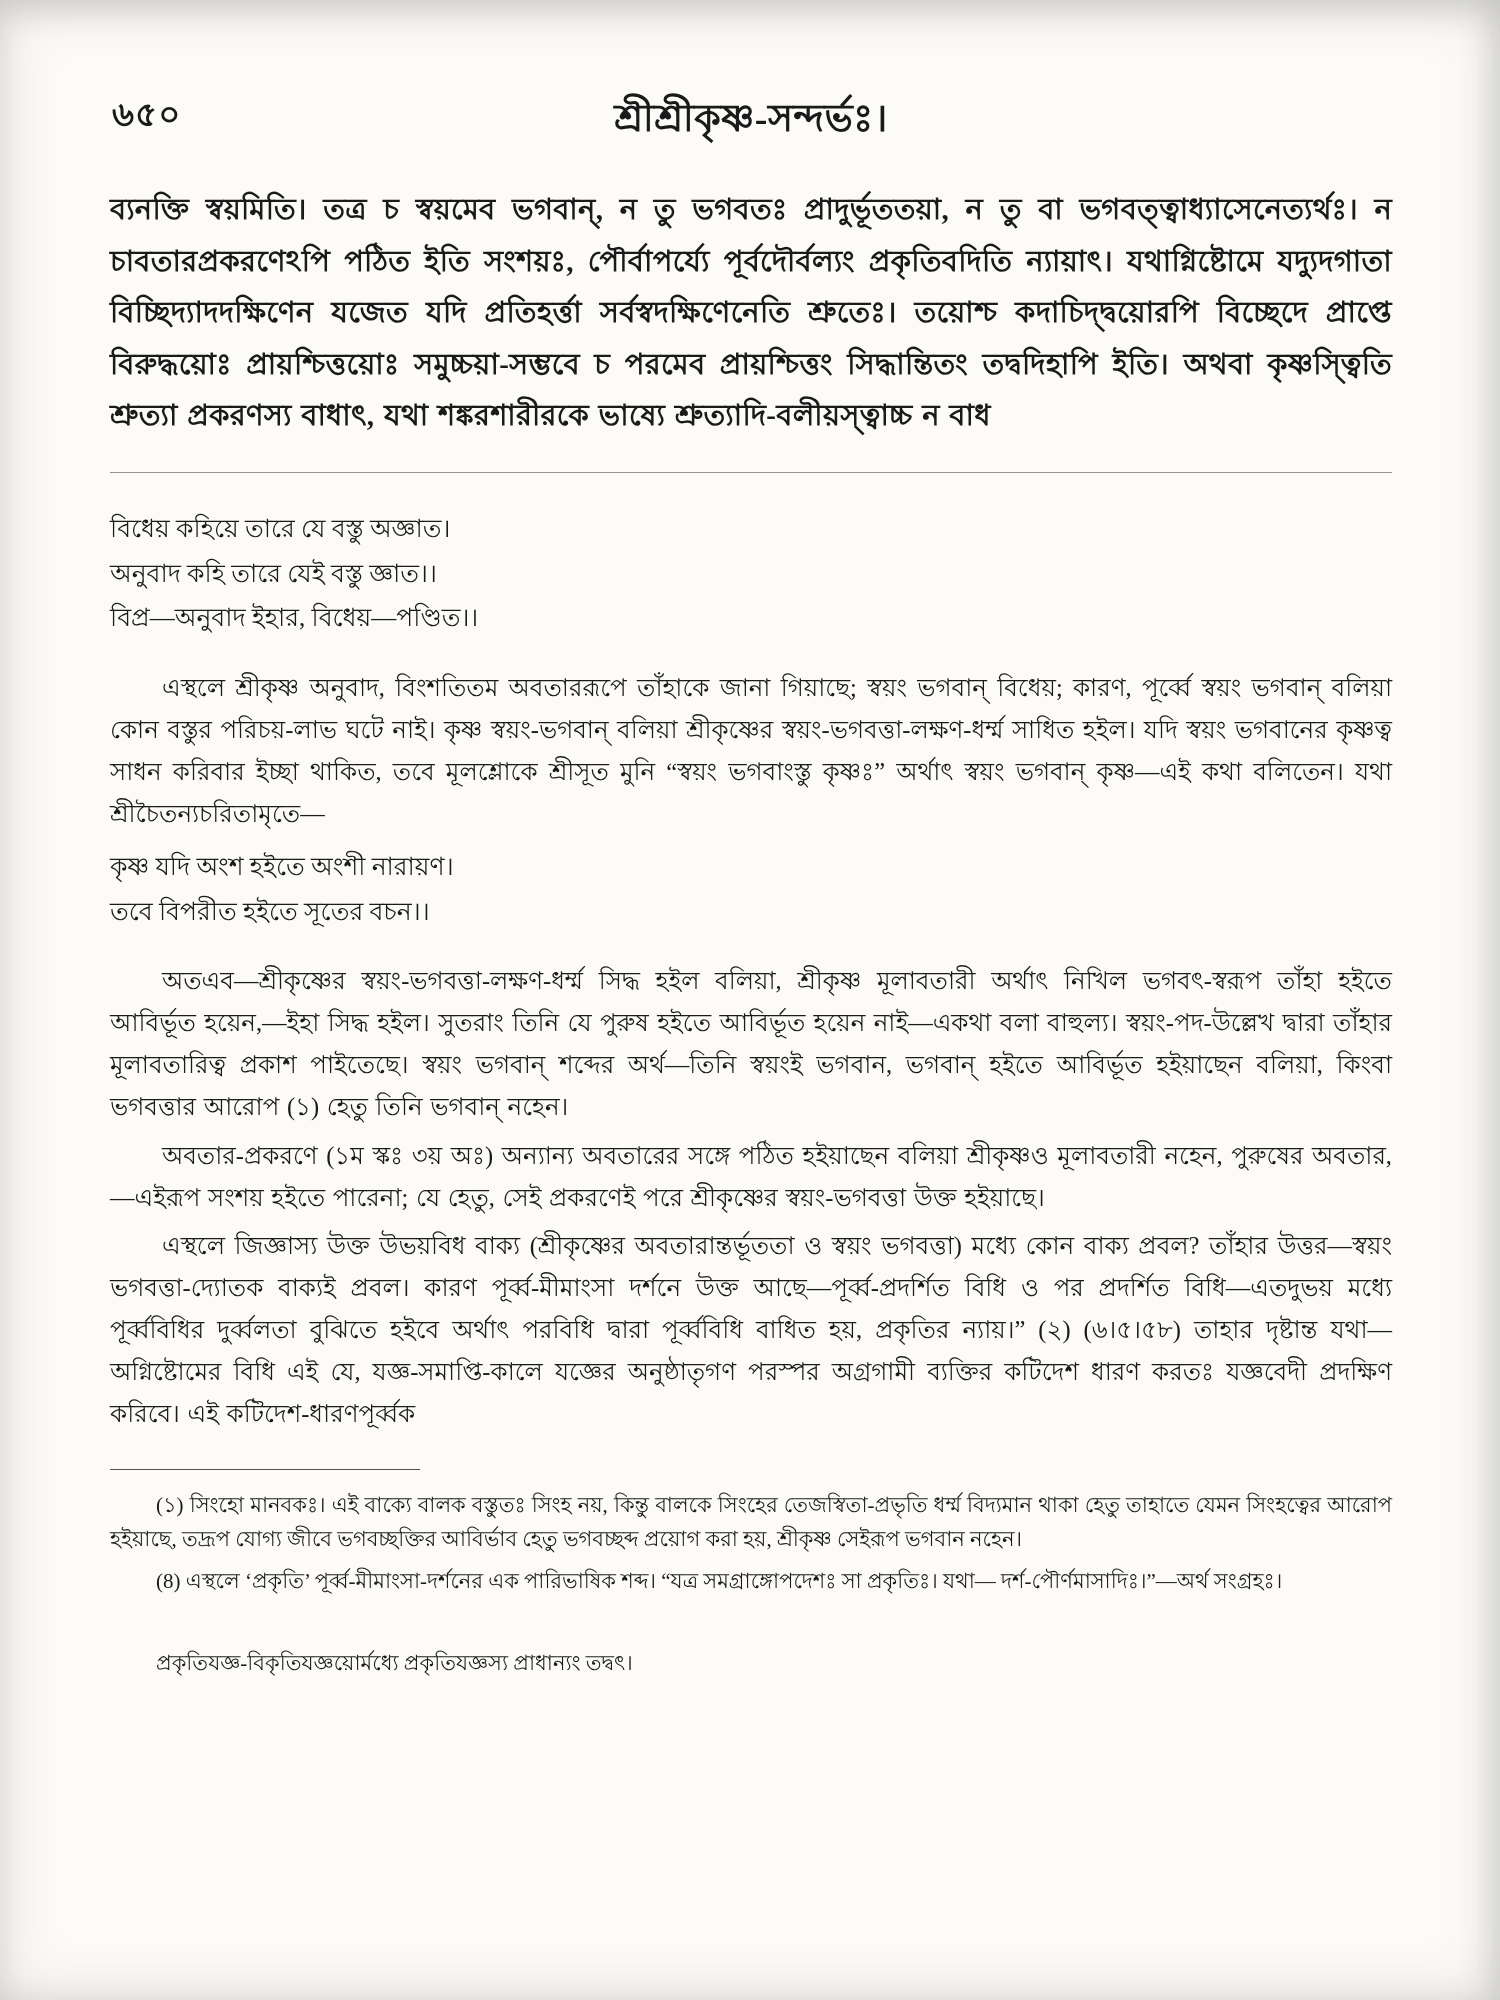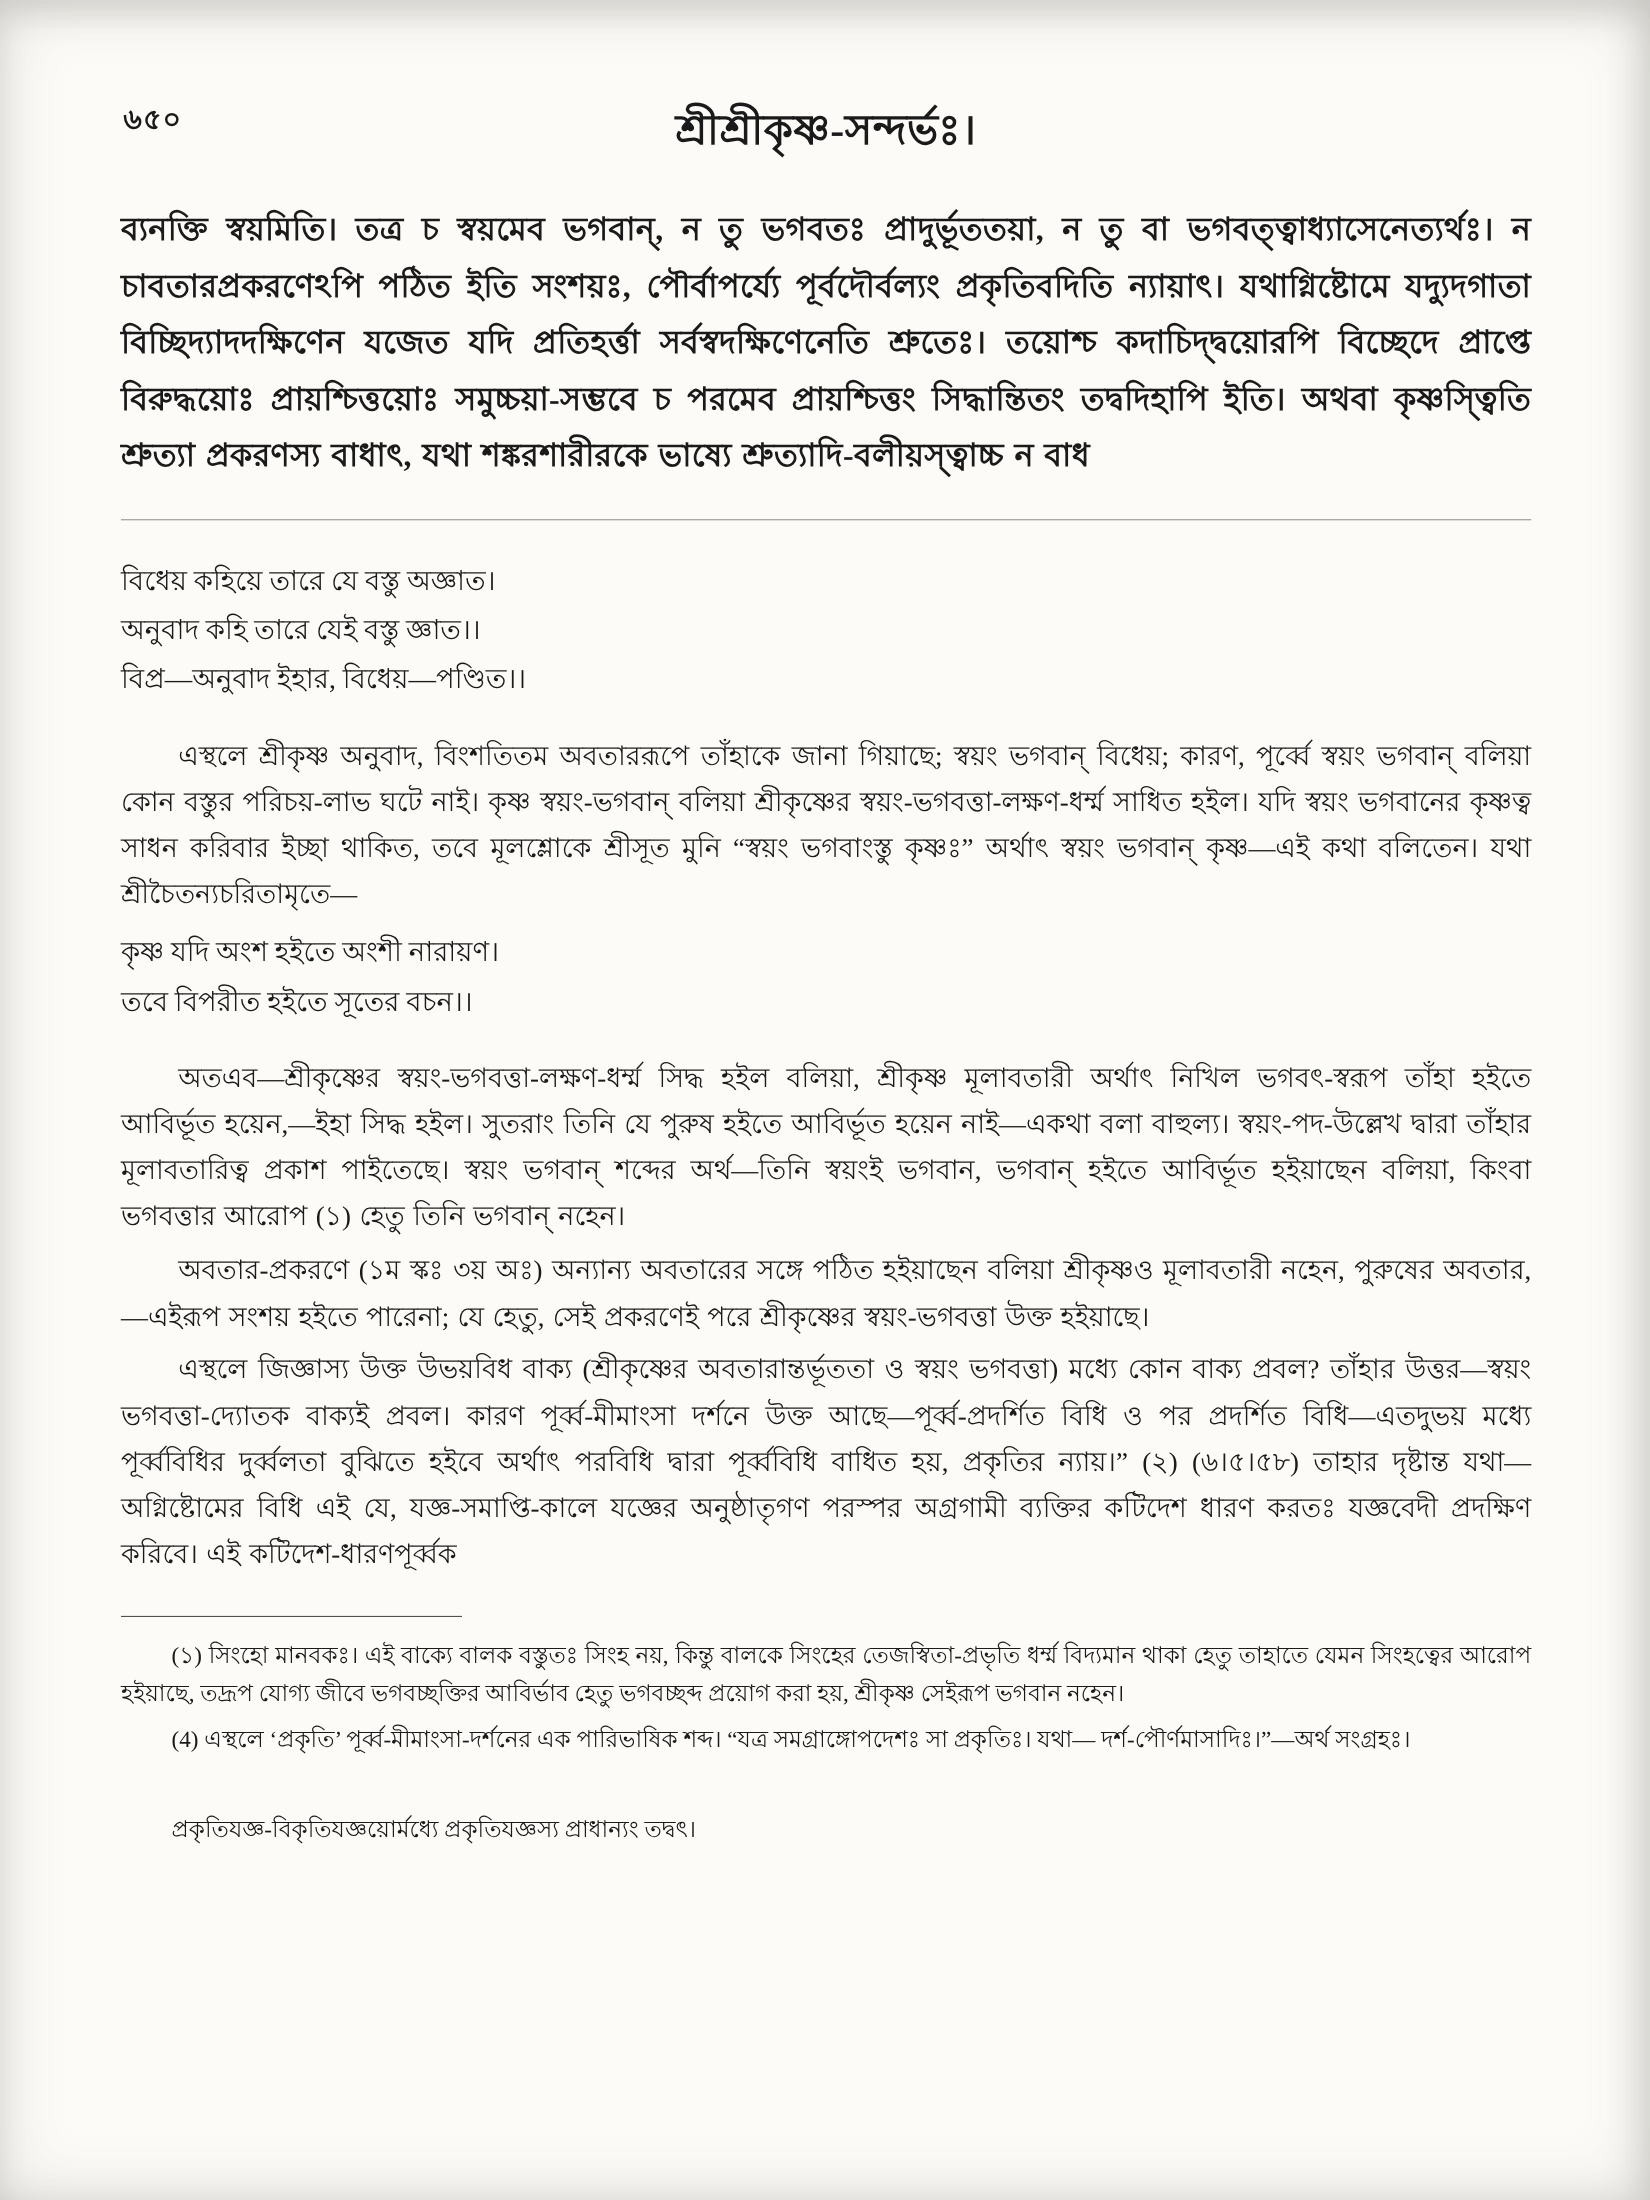--- a/index.html
+++ b/index.html
@@ -23,21 +23,21 @@
   }
   .header {
     position: relative;
     height: 52px;
     margin-bottom: 44px;
   }
   .page-number {
     position: absolute;
     left: 2px;
     top: 0;
-    font-size: 26px;
+    font-size: 34px;
     font-weight: bold;
     letter-spacing: 1px;
   }
   .book-title {
     text-align: center;
     font-size: 38px;
     font-weight: bold;
     letter-spacing: 0.5px;
   }
   .para-large {
@@ -118,18 +118,18 @@
     <p class="para">অতএব—শ্রীকৃষ্ণের স্বয়ং-ভগবত্তা-লক্ষণ-ধর্ম্ম সিদ্ধ হইল বলিয়া, শ্রীকৃষ্ণ মূলাবতারী অর্থাৎ নিখিল ভগবৎ-স্বরূপ তাঁহা হইতে আবির্ভূত হয়েন,—ইহা সিদ্ধ হইল। সুতরাং তিনি যে পুরুষ হইতে আবির্ভূত হয়েন নাই—একথা বলা বাহুল্য। স্বয়ং-পদ-উল্লেখ দ্বারা তাঁহার মূলাবতারিত্ব প্রকাশ পাইতেছে। স্বয়ং ভগবান্ শব্দের অর্থ—তিনি স্বয়ংই ভগবান, ভগবান্ হইতে আবির্ভূত হইয়াছেন বলিয়া, কিংবা ভগবত্তার আরোপ (১) হেতু তিনি ভগবান্ নহেন।</p>
 
     <p class="para">অবতার-প্রকরণে (১ম স্কঃ ৩য় অঃ) অন্যান্য অবতারের সঙ্গে পঠিত হইয়াছেন বলিয়া শ্রীকৃষ্ণও মূলাবতারী নহেন, পুরুষের অবতার,—এইরূপ সংশয় হইতে পারেনা; যে হেতু, সেই প্রকরণেই পরে শ্রীকৃষ্ণের স্বয়ং-ভগবত্তা উক্ত হইয়াছে।</p>
 
     <p class="para">এস্থলে জিজ্ঞাস্য উক্ত উভয়বিধ বাক্য (শ্রীকৃষ্ণের অবতারান্তর্ভূততা ও স্বয়ং ভগবত্তা) মধ্যে কোন বাক্য প্রবল? তাঁহার উত্তর—স্বয়ং ভগবত্তা-দ্যোতক বাক্যই প্রবল। কারণ পূর্ব্ব-মীমাংসা দর্শনে উক্ত আছে—পূর্ব্ব-প্রদর্শিত বিধি ও পর প্রদর্শিত বিধি—এতদুভয় মধ্যে পূর্ব্ববিধির দুর্ব্বলতা বুঝিতে হইবে অর্থাৎ পরবিধি দ্বারা পূর্ব্ববিধি বাধিত হয়, প্রকৃতির ন্যায়।” (২) (৬।৫।৫৮) তাহার দৃষ্টান্ত যথা—অগ্নিষ্টোমের বিধি এই যে, যজ্ঞ-সমাপ্তি-কালে যজ্ঞের অনুষ্ঠাতৃগণ পরস্পর অগ্রগামী ব্যক্তির কটিদেশ ধারণ করতঃ যজ্ঞবেদী প্রদক্ষিণ করিবে। এই কটিদেশ-ধারণপূর্ব্বক</p>
 
     <hr class="footnote-rule">
 
     <div class="footnotes">
       <p class="footnote">(১) সিংহো মানবকঃ। এই বাক্যে বালক বস্তুতঃ সিংহ নয়, কিন্তু বালকে সিংহের তেজস্বিতা-প্রভৃতি ধর্ম্ম বিদ্যমান থাকা হেতু তাহাতে যেমন সিংহত্বের আরোপ হইয়াছে, তদ্রূপ যোগ্য জীবে ভগবচ্ছক্তির আবির্ভাব হেতু ভগবচ্ছব্দ প্রয়োগ করা হয়, শ্রীকৃষ্ণ সেইরূপ ভগবান নহেন।</p>
-      <p class="footnote">(4) এস্থলে ‘প্রকৃতি’ পূর্ব্ব-মীমাংসা-দর্শনের এক পারিভাষিক শব্দ। “যত্র সমগ্রাঙ্গোপদেশঃ সা প্রকৃতিঃ। যথা— দর্শ-পৌর্ণমাসাদিঃ।”—অর্থ সংগ্রহঃ।</p>
+      <p class="footnote">(8) এস্থলে ‘প্রকৃতি’ পূর্ব্ব-মীমাংসা-দর্শনের এক পারিভাষিক শব্দ। “যত্র সমগ্রাঙ্গোপদেশঃ সা প্রকৃতিঃ। যথা— দর্শ-পৌর্ণমাসাদিঃ।”—অর্থ সংগ্রহঃ।</p>
       <p class="footnote footnote-last">প্রকৃতিযজ্ঞ-বিকৃতিযজ্ঞয়োর্মধ্যে প্রকৃতিযজ্ঞস্য প্রাধান্যং তদ্বৎ।</p>
     </div>
 
   </div>
 </div>
 
 </body></html>

